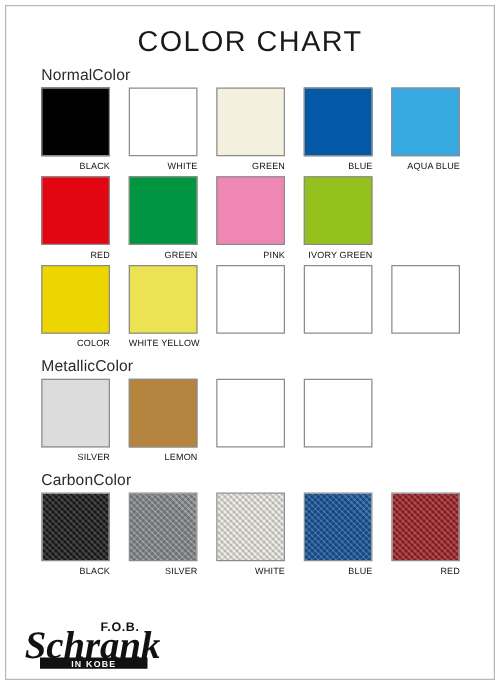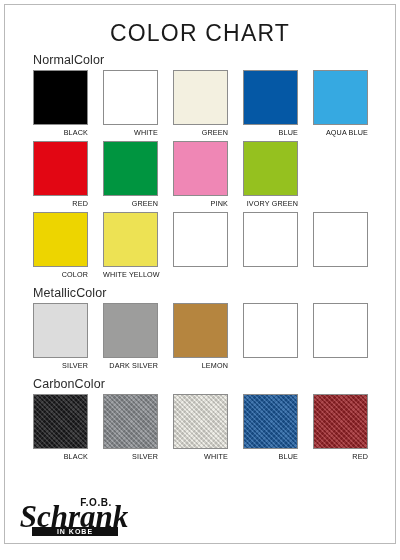--- a/index.html
+++ b/index.html
@@ -178,24 +178,20 @@
               <div class="swatch-label"></div>
             </div>
           </div>
         </div>
         <div class="section">
           <div class="section-label">MetallicColor</div>
           <div class="grid-row">
             <div class="cell">
               <div class="swatch" style="background: rgb(220, 220, 220);"></div>
               <div class="swatch-label">SILVER</div>
-            </div>
-            <div class="cell">
-              <div class="swatch" style="background: rgb(157, 157, 156);"></div>
-              <div class="swatch-label">DARK SILVER</div>
             </div>
             <div class="cell">
               <div class="swatch" style="background: rgb(181, 133, 63);"></div>
               <div class="swatch-label">LEMON</div>
             </div>
             <div class="cell">
               <div class="swatch empty"></div>
               <div class="swatch-label"></div>
             </div>
             <div class="cell">

